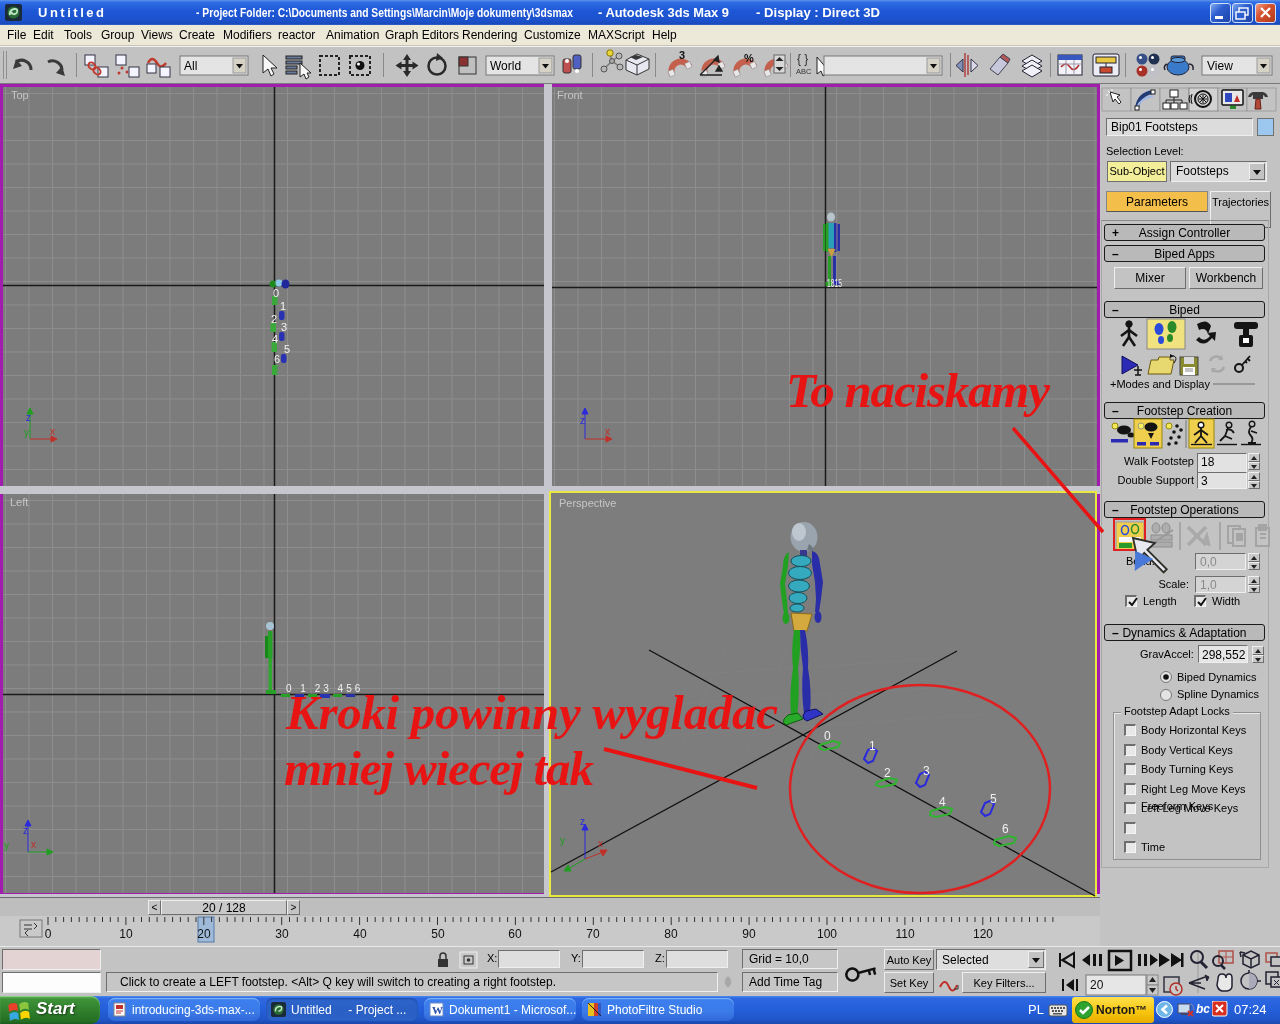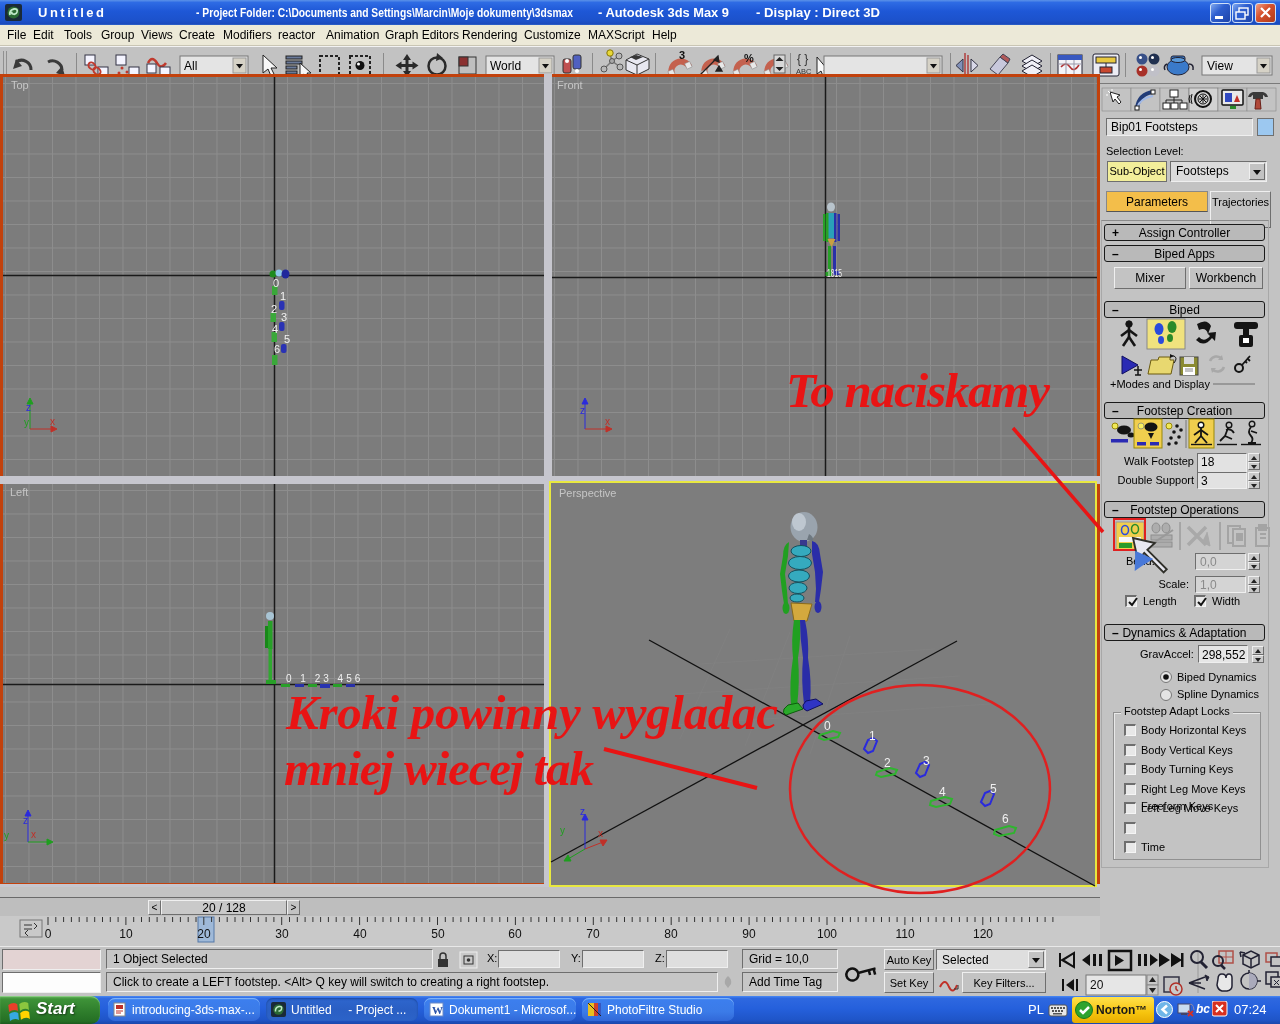--- a/index.html
+++ b/index.html
@@ -1,21 +1,21 @@
 <!DOCTYPE html>
 <html><head><meta charset="utf-8"><style>
 *{margin:0;padding:0;box-sizing:border-box}
 html,body{width:1280px;height:1024px;overflow:hidden;font-family:"Liberation Sans",sans-serif;background:#C3C3C3}
 .abs{position:absolute}
 #titlebar{left:0;top:0;width:1280px;height:25px;background:linear-gradient(180deg,#5C92E8 0%,#2E6BE4 10%,#1E57D6 45%,#1C52CC 80%,#1A4ABE 94%,#2E62C8 100%);color:#fff;font-weight:bold;font-size:13px}
 .winbtn{position:absolute;top:3px;width:21px;height:20px;border-radius:3px;border:1px solid #cfe0f8}
 #menubar{left:0;top:25px;width:1280px;height:21px;background:#ECE9D8;border-bottom:1px solid #c9c5b4}
 #menubar span{position:absolute;top:3px;font-size:12px;color:#000}
 #toolbar{left:0;top:46px;width:1280px;height:38px;background:#C2C2C2;border-top:1px solid #F2F2F2;border-bottom:1px solid #7a7a7a}
-#vparea{left:0;top:74px;width:1100px;height:813px;background:#c2410c}
+#vparea{left:0;top:84px;width:1100px;height:813px;background:#a21caf}
 .vp{position:absolute;background-color:#7C7C7C;background-image:linear-gradient(#8D8D8D 1px,transparent 1px),linear-gradient(90deg,#8D8D8D 1px,transparent 1px);background-size:23.5px 23.5px;background-position:2px 6px}
 .vplabel{position:absolute;font-size:11px;color:#C6C6C6;z-index:5}
 #rpanel{left:1100px;top:84px;width:180px;height:856px;background:#C3C3C3}
 .sunk{border-top:1px solid #6e6e6e;border-left:1px solid #6e6e6e;border-bottom:1px solid #efefef;border-right:1px solid #efefef;background:#DADADA}
 .raise{border-top:1px solid #efefef;border-left:1px solid #efefef;border-bottom:1px solid #6e6e6e;border-right:1px solid #6e6e6e;background:#C3C3C3}
 .rollhead{position:absolute;left:4px;width:161px;height:17px;background:#B9B9B9;border:1px solid #1a1a1a;border-radius:3px;font-size:12px;color:#000;text-align:center;line-height:16px}
 .rollhead .pm{position:absolute;left:7px;top:0;font-weight:bold}
 .rp-label{position:absolute;font-size:11px;color:#000;white-space:nowrap}
 .spin{position:absolute;width:12px;height:17px;display:flex;flex-direction:column}
 .spin div{flex:1;border:1px solid;border-color:#efefef #6e6e6e #6e6e6e #efefef;background:#C9C9C9;position:relative}
@@ -871,35 +871,34 @@
         <rect x="20" y="4" width="22" height="17" fill="#C9C9C9" stroke="#777"></rect>
         <path d="M24 9 l8 0 M24 13 l8 0" stroke="#333"></path>
         <path d="M34 7 l3 3 l-3 3 M28 14 l-3 3 l3 3" fill="none" stroke="#333"></path>
       </g>
     </svg>
 </div>
 
 <div class="abs" id="statusrow">
  <div class="abs sunk" style="left:2px;top:2px;width:99px;height:21px;background:#E3D3D3"></div>
  <div class="abs sunk" style="left:2px;top:25px;width:99px;height:21px;background:#FDFDFD"></div>
- <div class="abs sunk" style="left:106px;top:2px;width:327px;height:20px;background:#C6C6C6;font-size:12px;padding:2px 0 0 6px">1 Object Selected</div>
  <svg class="abs" style="left:436px;top:4px" width="44" height="18">
       <rect x="2" y="8" width="10" height="8" fill="#333"></rect>
       <path d="M4 8 v-3 a3 3 0 0 1 6 0 v3" fill="none" stroke="#333" stroke-width="1.5"></path>
       <rect x="24" y="1" width="17" height="16" fill="#C9C9C9" stroke="#eee" stroke-width="1"></rect>
       <rect x="28" y="5" width="9" height="8" fill="none" stroke="#333"></rect>
       <circle cx="32.5" cy="9" r="1.8" fill="#333"></circle>
     </svg>
  <span class="rp-label" style="left:487px;top:5px">X:</span>
  <div class="abs sunk" style="left:498px;top:3px;width:62px;height:18px;background:#DEDEDE"></div>
  <span class="rp-label" style="left:571px;top:5px">Y:</span>
  <div class="abs sunk" style="left:582px;top:3px;width:62px;height:18px;background:#DEDEDE"></div>
  <span class="rp-label" style="left:655px;top:5px">Z:</span>
  <div class="abs sunk" style="left:666px;top:3px;width:62px;height:18px;background:#DEDEDE"></div>
- <div class="abs sunk" style="left:106px;top:25px;width:612px;height:20px;background:#C6C6C6;font-size:12px;padding:2px 0 0 6px">Click to create a LEFT footstep.  &lt;Alt&gt; Q key will switch to creating a right footstep.</div>
+ <div class="abs sunk" style="left:106px;top:25px;width:612px;height:20px;background:#C6C6C6;font-size:12px;padding:2px 0 0 13px">Click to create a LEFT footstep.  &lt;Alt&gt; Q key will switch to creating a right footstep.</div>
  <div class="abs" style="left:719px;top:25px;width:18px;height:20px">
       <svg width="18" height="20">
         <path d="M9 4 q4 3 3 8 l-3 4 l-3 -4 q-1 -5 3 -8" fill="#A8A8A8"></path>
       </svg>
     </div>
  <div class="abs sunk" style="left:742px;top:2px;width:96px;height:20px;background:#C6C6C6;font-size:12px;padding:2px 0 0 6px">Grid = 10,0</div>
  <div class="abs sunk" style="left:742px;top:25px;width:96px;height:20px;background:#C6C6C6;font-size:12px;padding:2px 0 0 6px">Add Time Tag</div>
  <svg class="abs" style="left:843px;top:8px" width="38" height="34">
       <g transform="rotate(-15 19 17)">
         <circle cx="9" cy="17" r="6" fill="none" stroke="#111" stroke-width="2.5"></circle>

